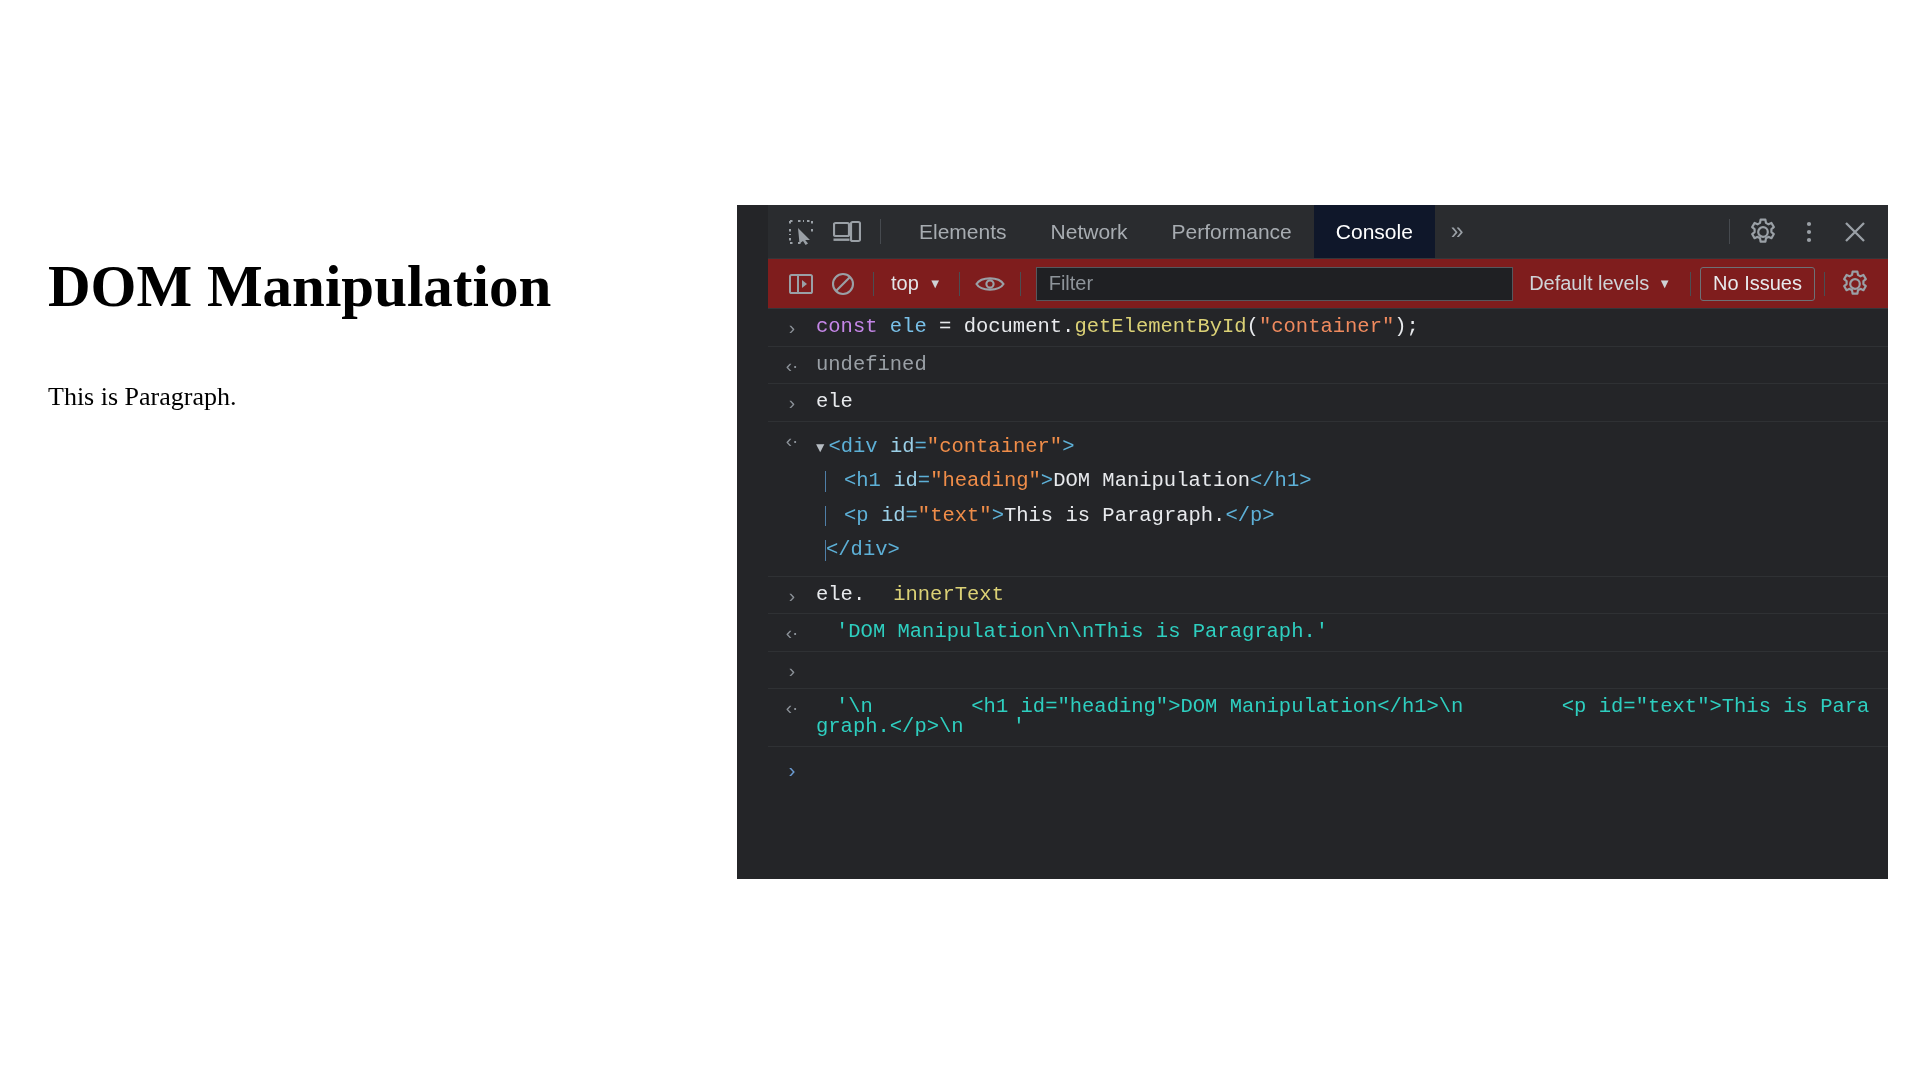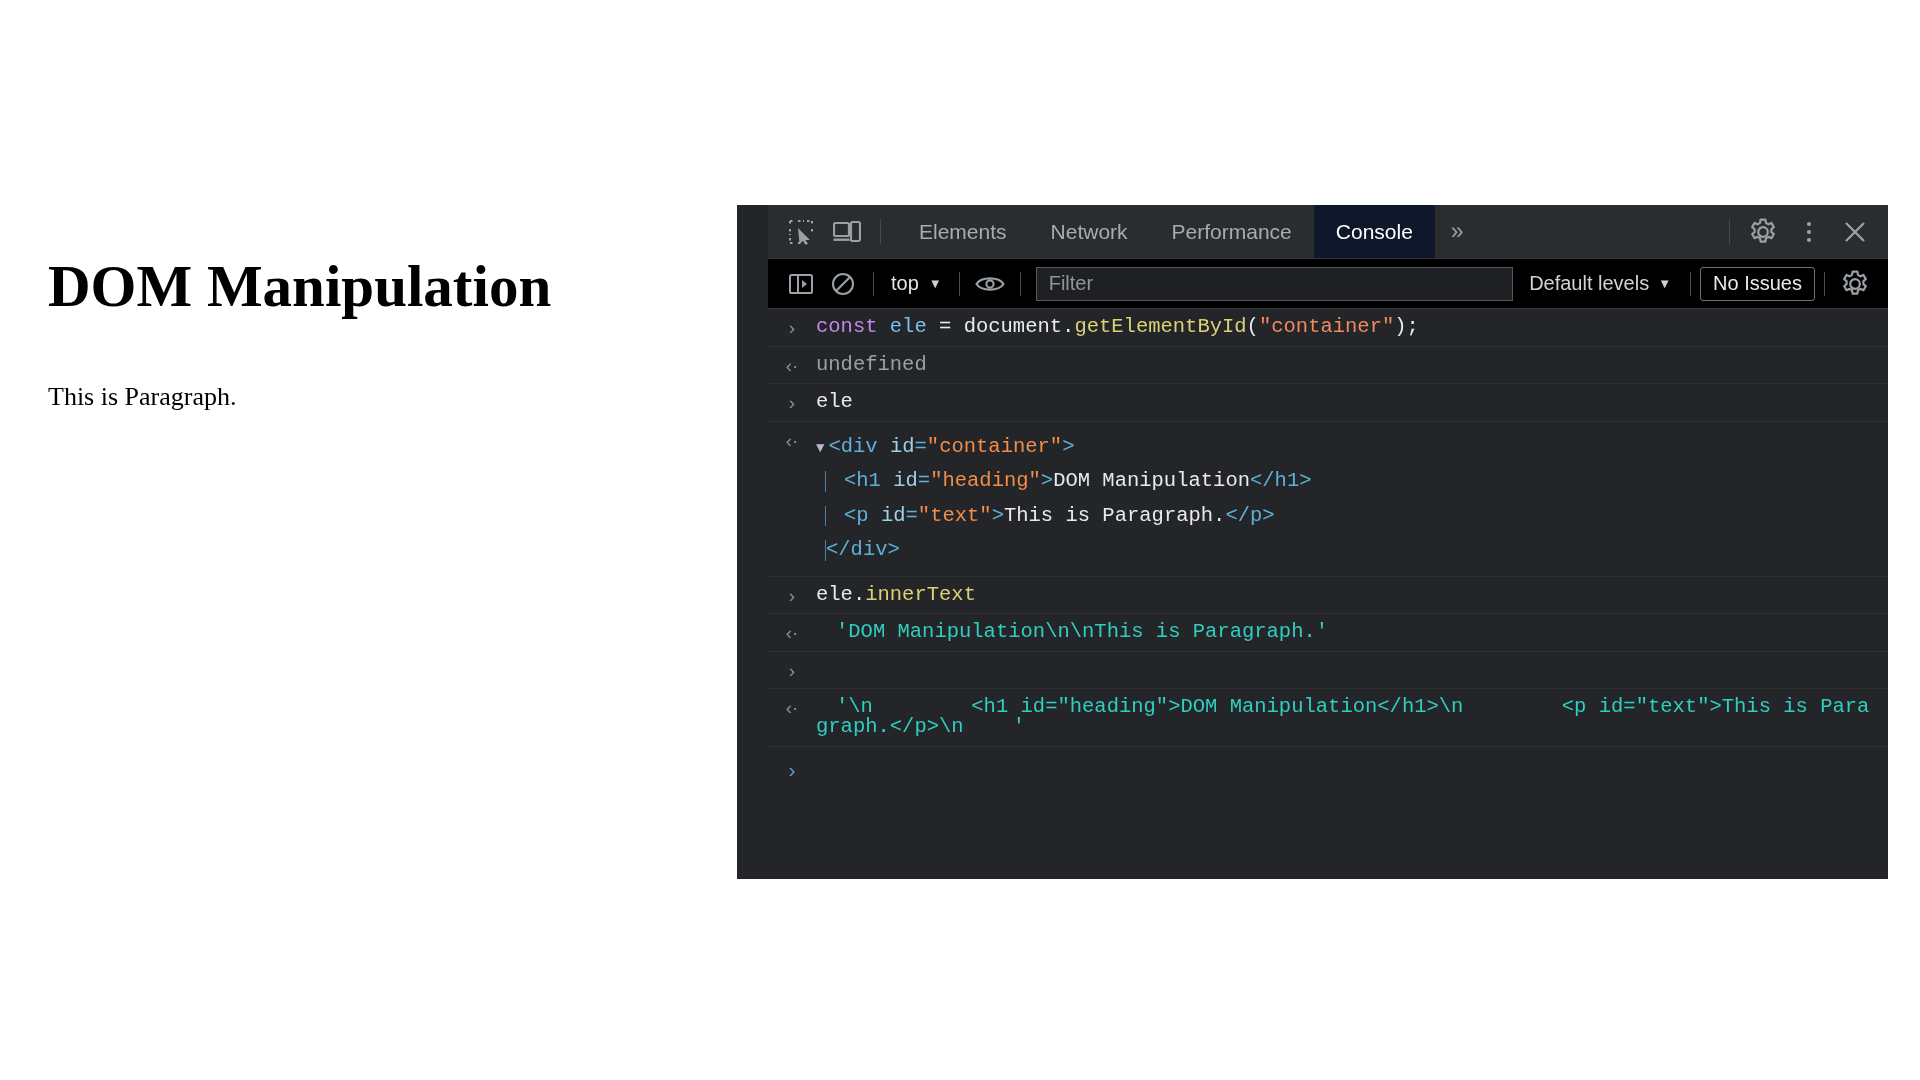--- a/index.html
+++ b/index.html
@@ -88,21 +88,21 @@
     color: #9aa0a6;
     font-size: 23px;
   }
   .tabbar-spacer { flex: 1 1 auto; }
   .tb-right { display: flex; align-items: stretch; padding-right: 10px; }
 
   
   .ctoolbar {
     height: 50px;
     flex: 0 0 50px;
-    background: #000000;
+    background: #7f1d1d;
     display: flex;
     align-items: center;
     border-bottom: 1px solid #34363a;
     padding: 0 12px;
   }
   .ct-icon {
     width: 42px; height: 40px;
     display: flex; align-items: center; justify-content: center;
     color: #9aa0a6;
   }
@@ -192,21 +192,21 @@
   .t-plain   { color: #e8eaed; }
   .t-fn      { color: #dbd176; }
   .t-str     { color: #ef8a5e; }
   .t-punc    { color: #e8eaed; }
   .t-undef   { color: #9aa0a6; }
   .t-tag     { color: #5db0d7; }
   .t-attr    { color: #9bd0e8; }
   .t-attrval { color: #f08d49; }
   .t-text    { color: #e8eaed; }
   .t-strres  { color: #2ecfc0; margin-left: 20px; }
-  .t-prop    { color: #dbd176; }
+  .t-prop    { color: #dbd176; margin-left: 28px; }
 
   .domline { display: block; padding: 7px 0; }
   .dom-toggle { color: #b6bcc2; font-size: 14px; margin-right: 4px; display: inline-block; }
   .dom-indent {
     display: inline-block;
     border-left: 1px solid #4f7fa8;
     padding-left: 18px;
     margin-left: 9px;
   }
   .prompt-row {

